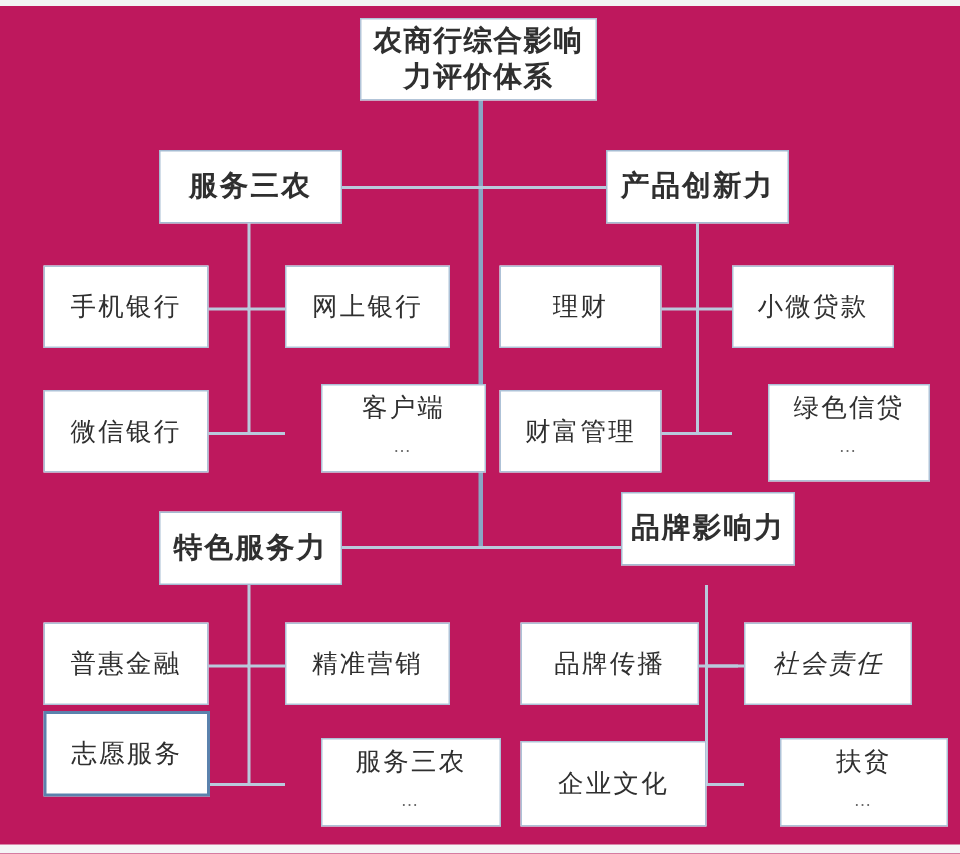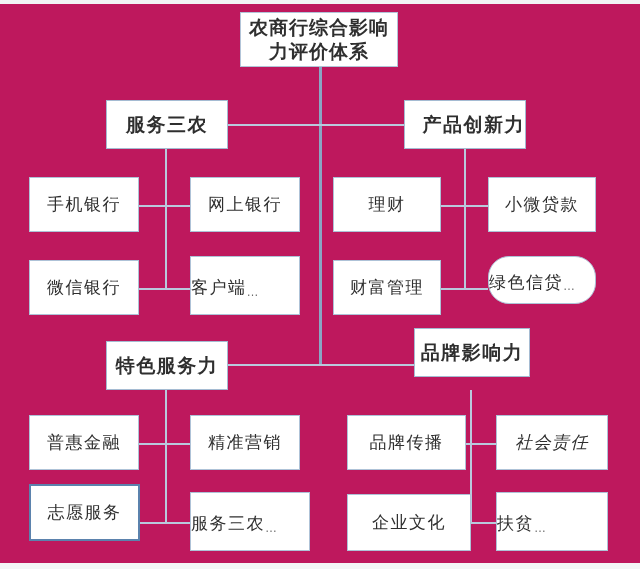--- a/index.html
+++ b/index.html
@@ -47,23 +47,24 @@
   }
   .box.leaf{
     font-size:17px;font-weight:400;letter-spacing:1.5px;
     border-color:#aec2d7;
   }
   .box.leaf.hl{
     border:2px solid #5b82ad;
   }
   
   .box.leaf.withdots{
-    flex-direction:row;
+    flex-direction:column;
     justify-content:flex-start;
     padding-top:5px;
+    margin-left:24px;
   }
   .box.leaf.withdots .dots{
     font-size:12px;color:#6b6b6b;letter-spacing:2px;margin-top:9px;
   }
 </style>
 </head>
 <body>
 
 <div id="canvas">
 
@@ -101,21 +102,21 @@
   <div class="ln h thin" style="left:470px;top:522px;width:26px;"></div>
 
   <div class="box title" style="left:240px;top:12px;width:158px;height:55px;">
     <span class="t">农商行综合影响力评价体系</span>
   </div>
 
   <div class="box lvl2" style="left:106px;top:100px;width:122px;height:49px;">
     <span class="t">服务三农</span>
   </div>
 
-  <div class="box lvl2" style="left:404px;top:100px;width:122px;height:49px;justify-content:flex-end;">
+  <div class="box lvl2" style="left:404px;top:100px;width:122px;height:49px;">
     <span class="t">产品创新力</span>
   </div>
 
   <div class="box lvl2" style="left:106px;top:341px;width:122px;height:49px;">
     <span class="t">特色服务力</span>
   </div>
 
   <div class="box lvl2" style="left:414px;top:328px;width:116px;height:49px;">
     <span class="t">品牌影响力</span>
   </div>
@@ -136,32 +137,32 @@
 
   <div class="box leaf" style="left:333px;top:177px;width:108px;height:55px;">
     <span class="t">理财</span>
   </div>
   <div class="box leaf" style="left:488px;top:177px;width:108px;height:55px;">
     <span class="t">小微贷款</span>
   </div>
   <div class="box leaf" style="left:333px;top:260px;width:108px;height:55px;">
     <span class="t">财富管理</span>
   </div>
-  <div class="box leaf withdots" style="left:488px;top:256px;width:108px;height:48px;border-radius:21px;">
+  <div class="box leaf withdots" style="left:488px;top:256px;width:108px;height:65px;">
     <span class="t">绿色信贷</span>
     <span class="dots">…</span>
   </div>
 
   <div class="box leaf" style="left:29px;top:415px;width:110px;height:55px;">
     <span class="t">普惠金融</span>
   </div>
   <div class="box leaf" style="left:190px;top:415px;width:110px;height:55px;">
     <span class="t">精准营销</span>
   </div>
-  <div class="box leaf hl" style="left:29px;top:484px;width:111px;height:57px;">
+  <div class="box leaf hl" style="left:29px;top:474px;width:111px;height:57px;">
     <span class="t">志愿服务</span>
   </div>
   <div class="box leaf withdots" style="left:190px;top:492px;width:120px;height:59px;">
     <span class="t">服务三农</span>
     <span class="dots">…</span>
   </div>
 
   <div class="box leaf" style="left:347px;top:415px;width:119px;height:55px;">
     <span class="t">品牌传播</span>
   </div>

